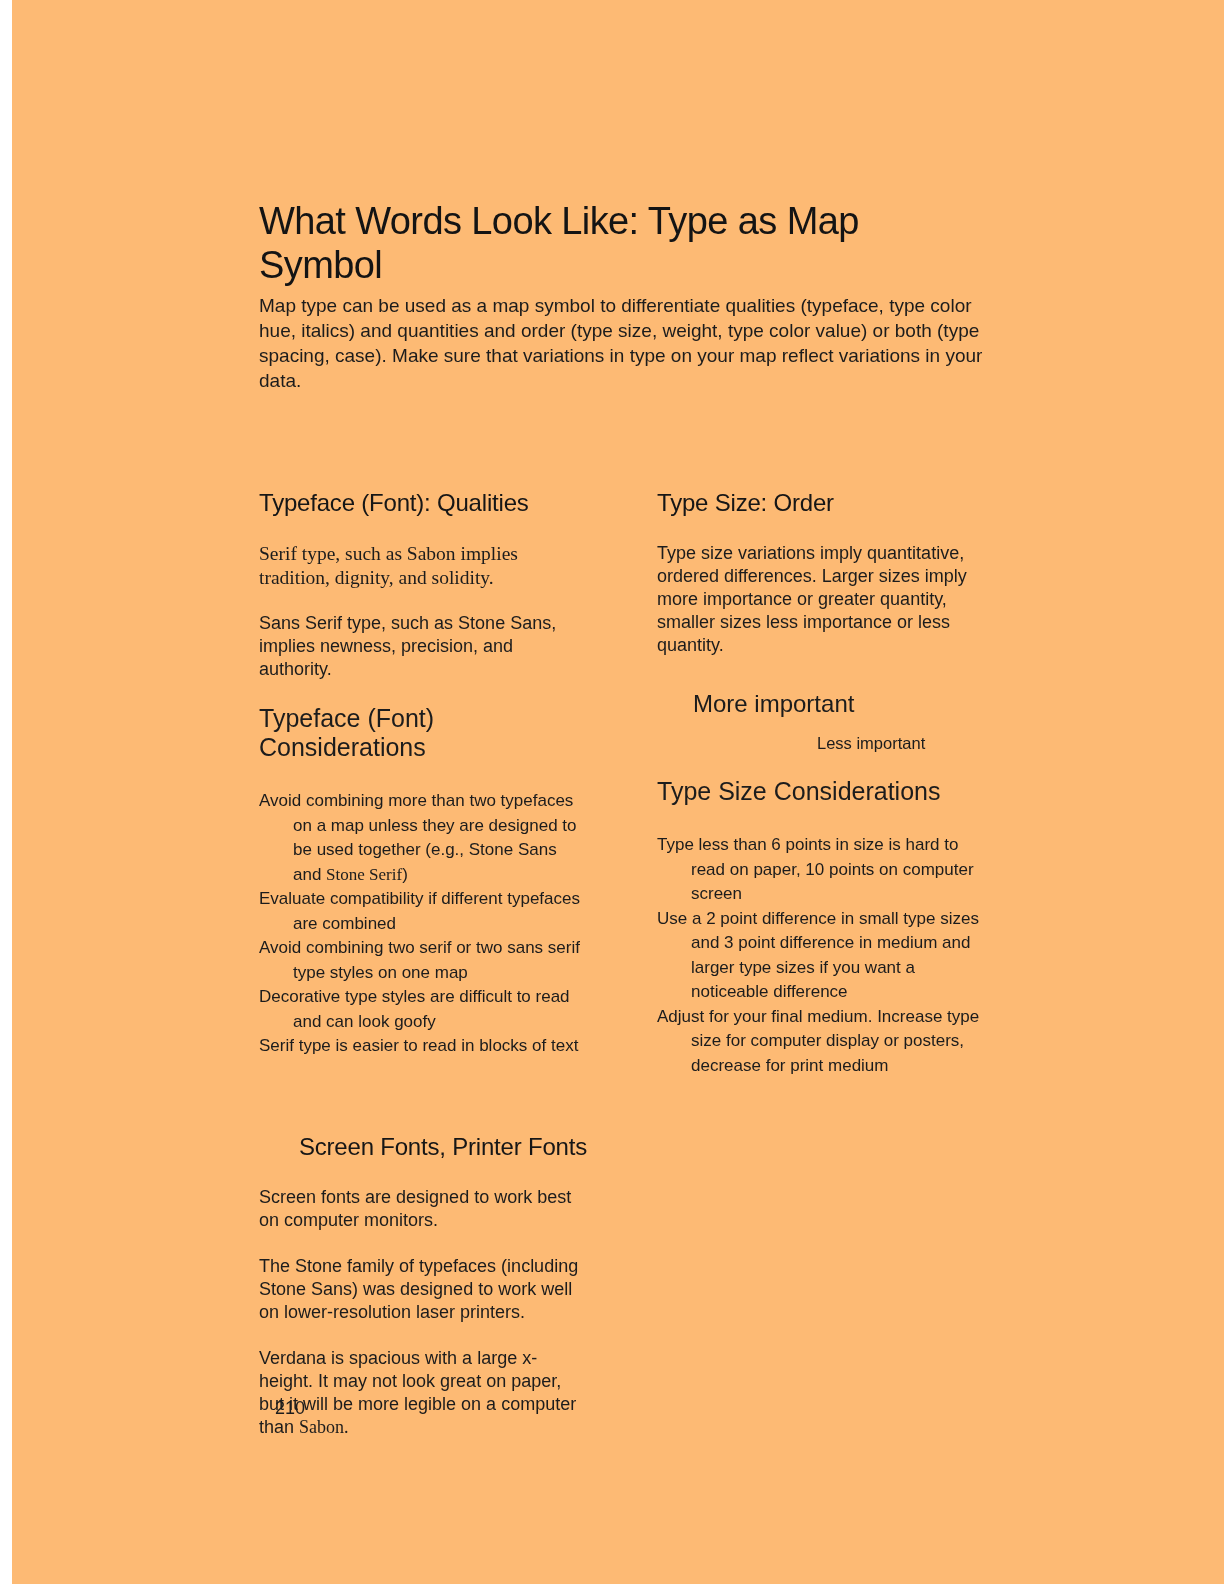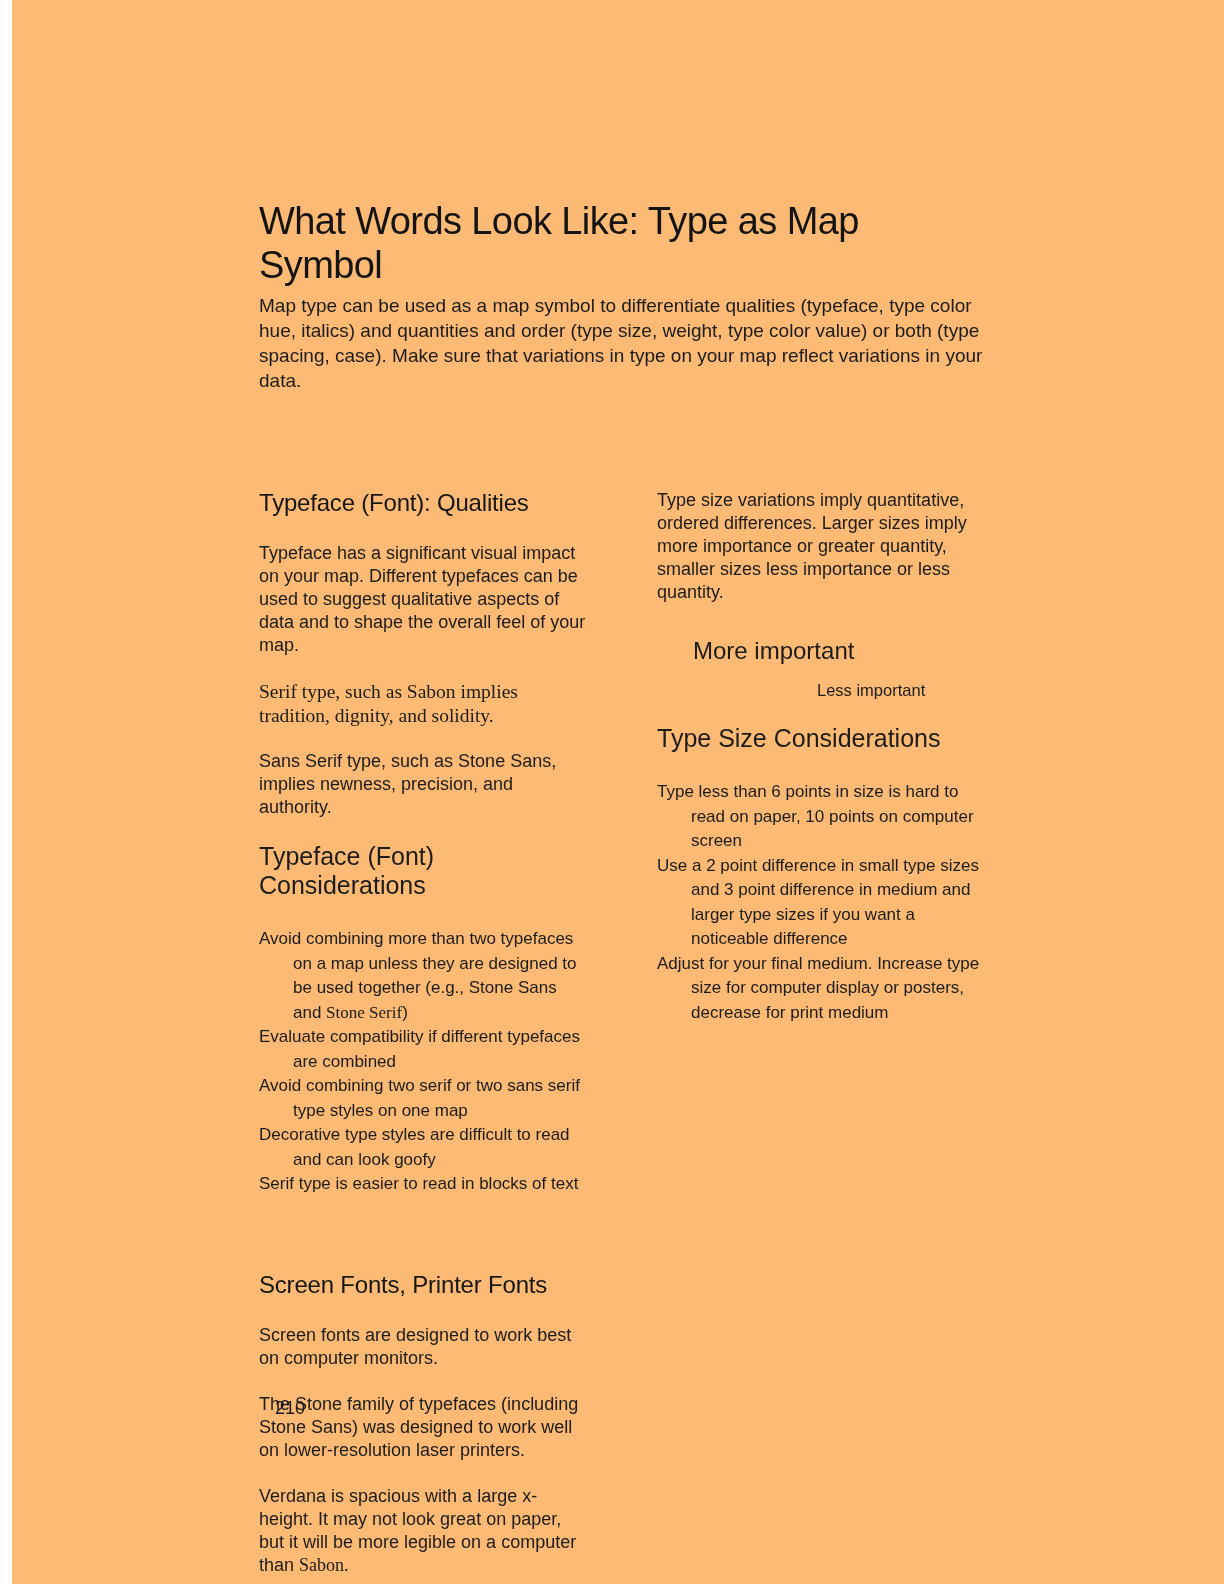--- a/index.html
+++ b/index.html
@@ -89,20 +89,21 @@
   }
   .less-important {
     font-size: 16.5px;
     margin: 16px 0 0 160px;
   }
   .right-subhead {
     margin-top: 24px;
   }
   .second-section {
     margin-top: 74px;
+    text-align: right;
   }
   .page-number {
     position: absolute;
     left: 263px;
     top: 1398px;
     font-size: 18px;
   }
 </style>
 </head>
 <body>
@@ -110,39 +111,39 @@
 <div class="page">
   <div class="content">
 
     <h1 class="page-title">What Words Look Like: Type as Map Symbol</h1>
     <p class="intro">Map type can be used as a map symbol to differentiate qualities (typeface, type color hue, italics) and quantities and order (type size, weight, type color value) or both (type spacing, case). Make sure that variations in type on your map reflect variations in your data.</p>
 
     <div class="columns">
 
       <div class="col col-left">
         <h2 class="section-heading">Typeface (Font): Qualities</h2>
-        <p class="body-para">Typeface has a significant visual impact on your map. Different typefaces can be used to suggest qualitative aspects of data and to shape the overall feel of your map.</p>
         <p class="serif-para">Serif type, such as Sabon implies tradition, dignity, and solidity.</p>
         <p class="body-para">Sans Serif type, such as Stone Sans, implies newness, precision, and authority.</p>
         <h3 class="sub-heading">Typeface (Font) Considerations</h3>
         <ul class="consider-list">
           <li><span>Avoid combining more than two typefaces on a map unless they are designed to be used together (e.g., Stone Sans and </span><span class="seg-serif">Stone Serif</span><span>)</span></li>
           <li>Evaluate compatibility if different typefaces are combined</li>
           <li>Avoid combining two serif or two sans serif type styles on one map</li>
           <li>Decorative type styles are difficult to read and can look goofy</li>
           <li>Serif type is easier to read in blocks of text</li>
         </ul>
 
         <h2 class="section-heading second-section">Screen Fonts, Printer Fonts</h2>
         <p class="body-para">Screen fonts are designed to work best on computer monitors.</p>
         <p class="body-para">The Stone family of typefaces (including Stone Sans) was designed to work well on lower-resolution laser printers.</p>
         <p class="body-para"><span>Verdana is spacious with a large x-height. It may not look great on paper, but it will be more legible on a computer than </span><span class="seg-serif">Sabon.</span></p>
       </div>
 
       <div class="col col-right">
+        <h2 class="section-heading">Type Size: Order</h2>
         <p class="body-para">Type size variations imply quantitative, ordered differences. Larger sizes imply more importance or greater quantity, smaller sizes less importance or less quantity.</p>
         <div class="more-important">More important</div>
         <div class="less-important">Less important</div>
         <h3 class="sub-heading right-subhead">Type Size Considerations</h3>
         <ul class="consider-list">
           <li>Type less than 6 points in size is hard to read on paper, 10 points on computer screen</li>
           <li>Use a 2 point difference in small type sizes and 3 point difference in medium and larger type sizes if you want a noticeable difference</li>
           <li>Adjust for your final medium. Increase type size for computer display or posters, decrease for print medium</li>
         </ul>
       </div>

